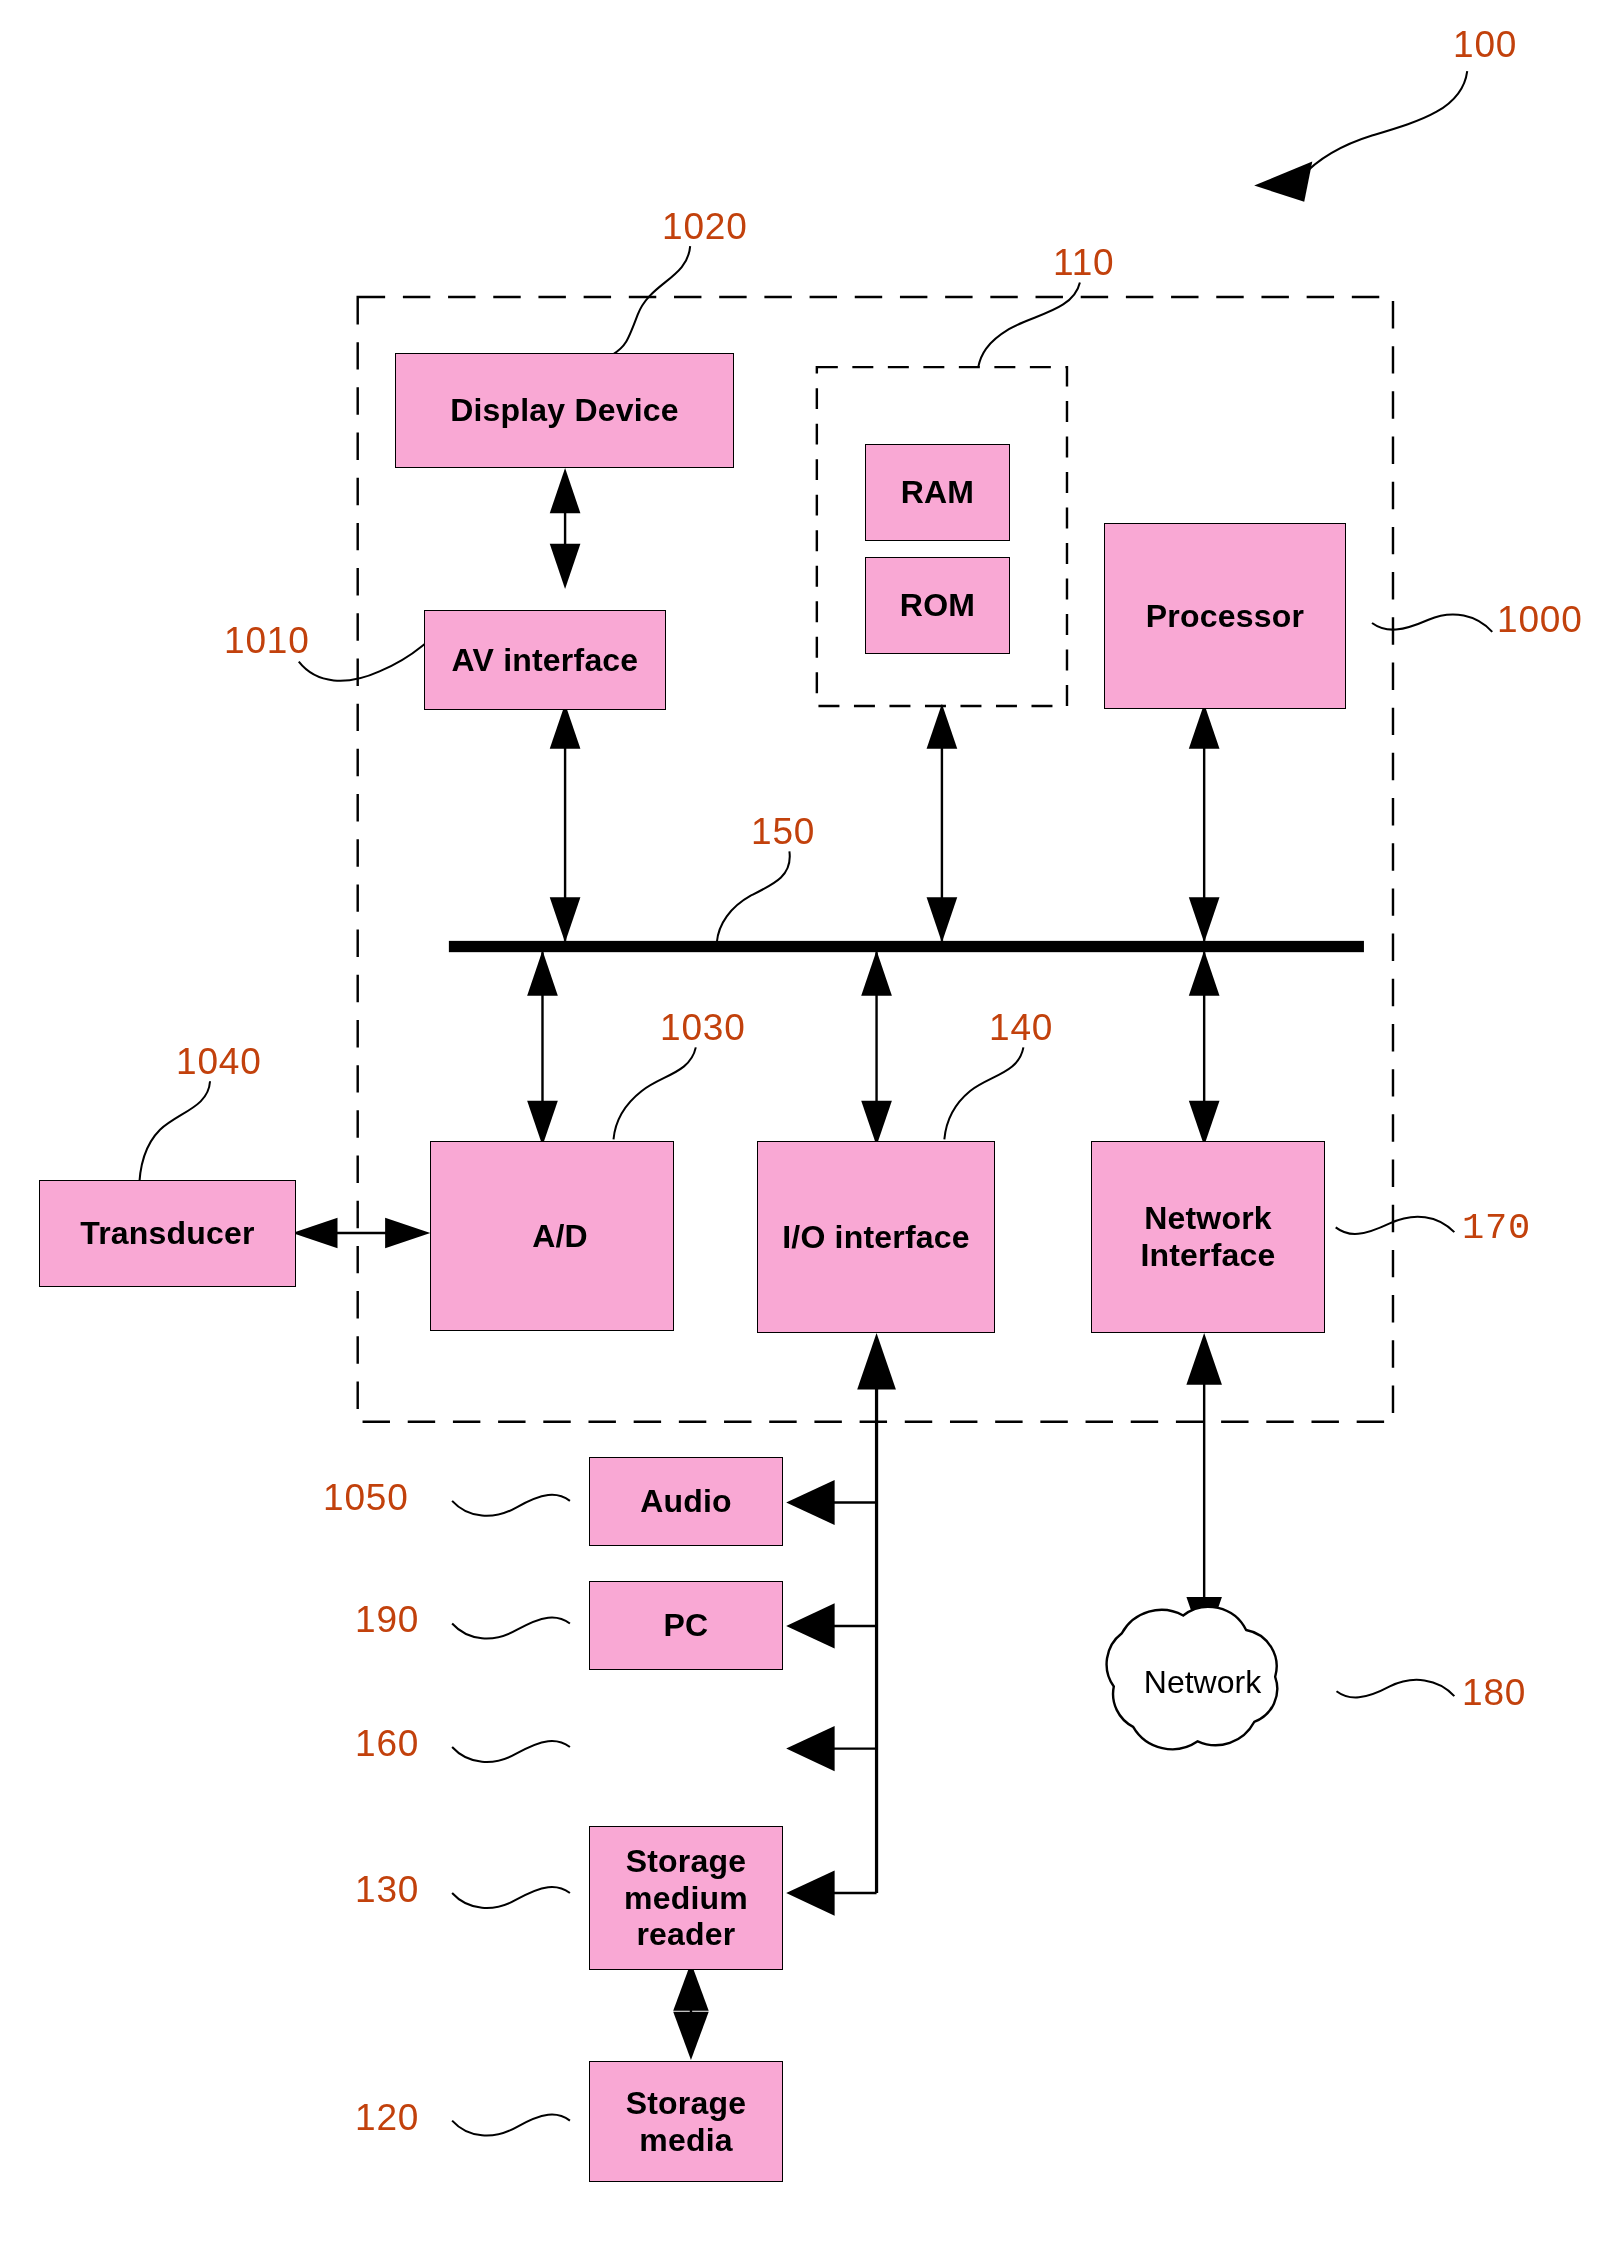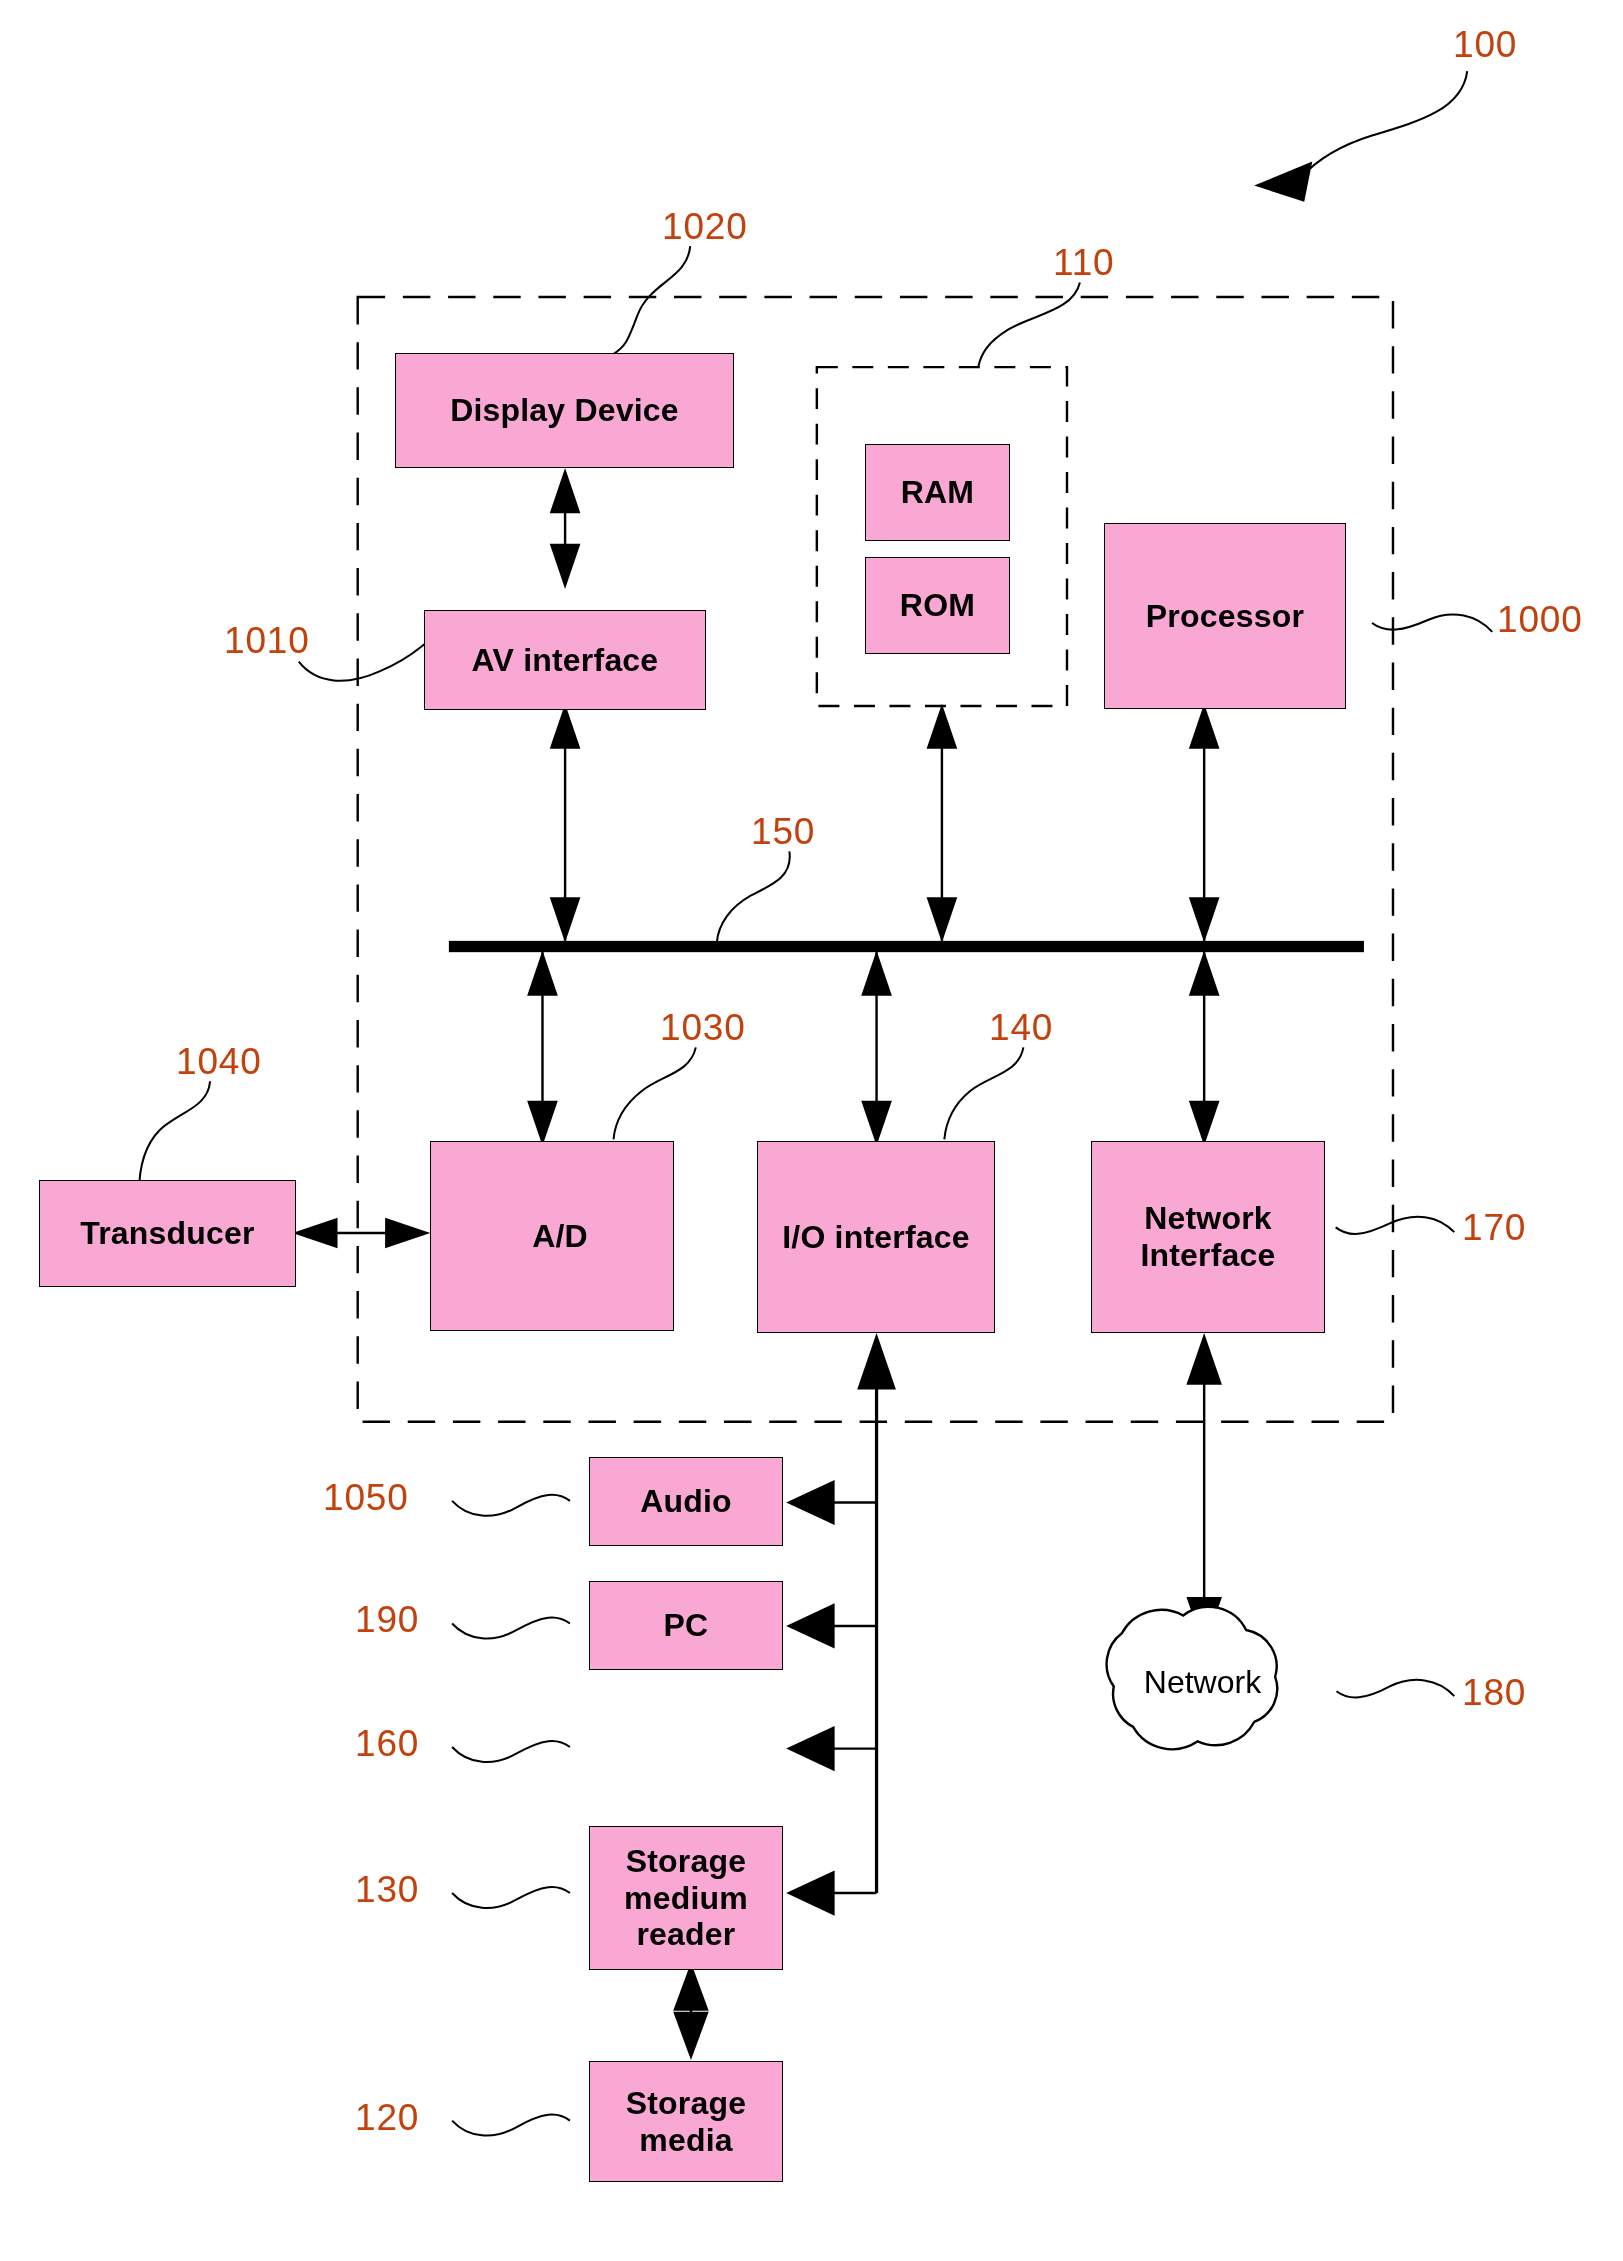--- a/index.html
+++ b/index.html
@@ -169,21 +169,21 @@
   </div>
 
   <div class="node" style="left:865px; top:557px; width:145px; height:97px;">
     <span>ROM</span>
   </div>
 
   <div class="node" style="left:1104px; top:523px; width:242px; height:186px;">
     <span>Processor</span>
   </div>
 
-  <div class="node" style="left:424px; top:610px; width:282px; height:100px;">
+  <div class="node" style="left:424px; top:610px; width:242px; height:100px;">
     <span>AV interface</span>
   </div>
 
   <div class="node" style="left:39px; top:1180px; width:257px; height:107px;">
     <span>Transducer</span>
   </div>
 
   <div class="node" style="left:430px; top:1141px; width:244px; height:190px;padding-left:16px;">
     <span>A/D</span>
   </div>
@@ -230,21 +230,21 @@
   <div class="ref" style="left:1497px; top:599px;">1000</div>
 
   <div class="ref" style="left:751px; top:811px;">150</div>
 
   <div class="ref" style="left:660px; top:1007px;">1030</div>
 
   <div class="ref" style="left:989px; top:1007px;">140</div>
 
   <div class="ref" style="left:176px; top:1041px;">1040</div>
 
-  <div class="ref" style="left:1462px; top:1207px;">170</div>
+  <div class="ref" style="left:1462px; top:1207px;font-family:Liberation Mono, monospace;">170</div>
 
   <div class="ref" style="left:323px; top:1477px;">1050</div>
 
   <div class="ref" style="left:355px; top:1599px;">190</div>
 
   <div class="ref" style="left:1462px; top:1672px;">180</div>
 
   <div class="ref" style="left:355px; top:1723px;">160</div>
 
   <div class="ref" style="left:355px; top:1869px;">130</div>

